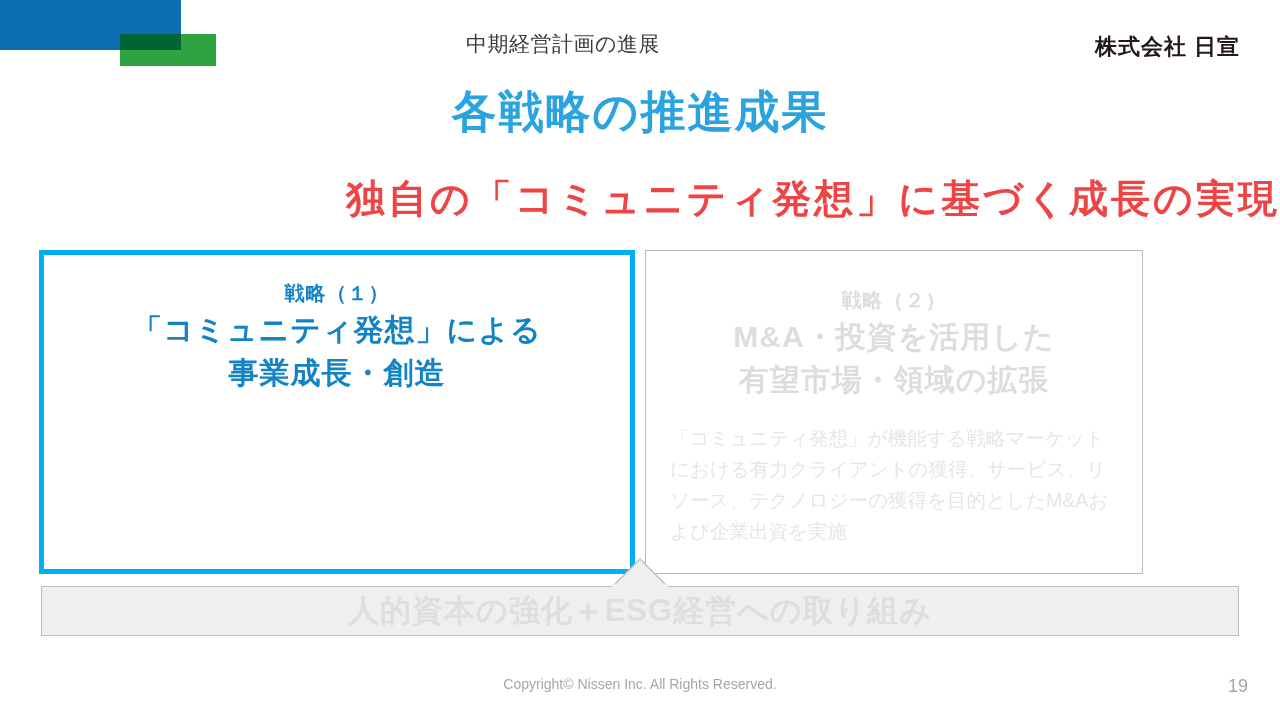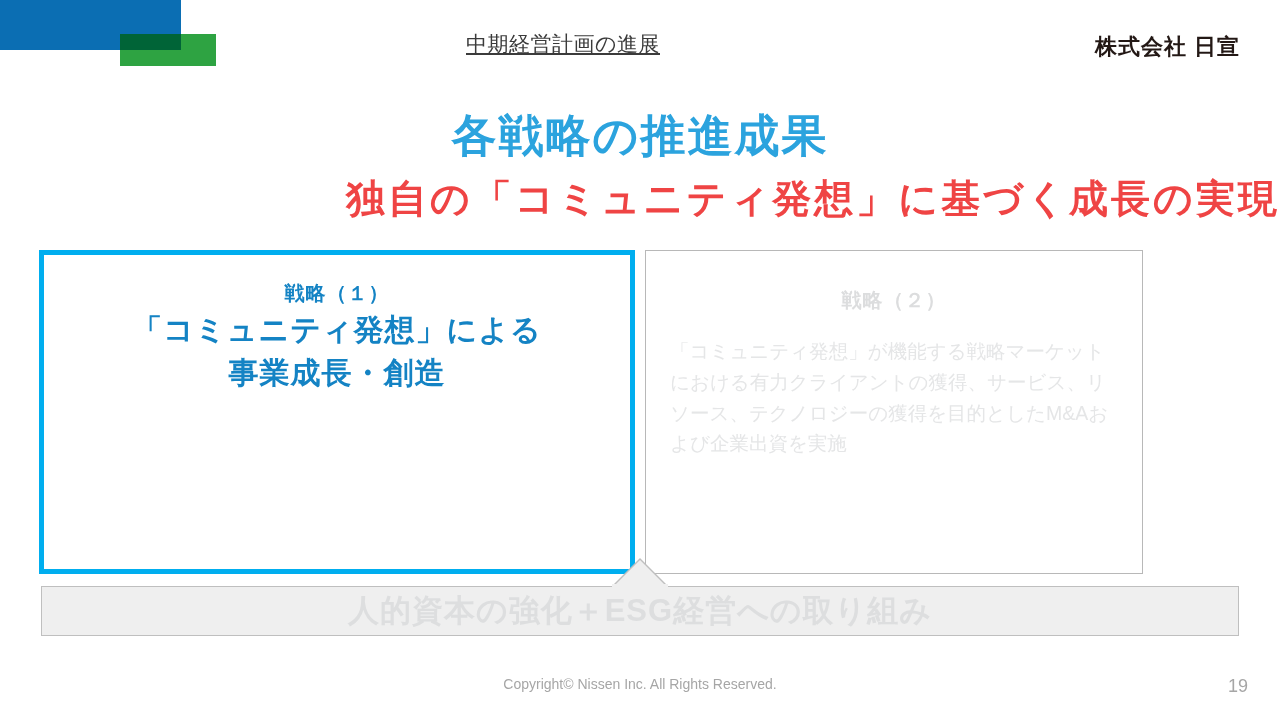--- a/index.html
+++ b/index.html
@@ -29,33 +29,32 @@
     background: #006437;
   }
 
   
   .header-title {
     position: absolute; left: 0; top: 30px; width: 1126px;
     text-align: center;
     font-size: 21px;
     color: #3B3B3B;
     letter-spacing: .5px;
-    text-decoration: underline;
   }
   .brand {
     position: absolute; right: 40px; top: 32px;
     font-size: 22px;
     font-weight: bold;
     color: #231815;
     letter-spacing: 1px;
   }
 
   
   .slide-title {
-    position: absolute; left: 0; top: 106px; width: 1280px;
+    position: absolute; left: 0; top: 82px; width: 1280px;
     text-align: center;
     font-size: 45px;
     font-weight: bold;
     color: #2BA3DE;
     letter-spacing: 2px;
   }
   .slide-subtitle {
     position: absolute; left: 0; top: 172px; width: 1280px;
     text-align: right;
     font-size: 39px;
@@ -188,20 +187,24 @@
 <div class="card card-left">
   <div class="eyebrow">戦略（１）</div>
   <div class="card-heading">
     <div>「コミュニティ発想」による</div>
     <div>事業成長・創造</div>
   </div>
 </div>
 
 <div class="card card-right">
   <div class="eyebrow">戦略（２）</div>
+  <div class="card-heading">
+    <div>M&amp;A・投資を活用した</div>
+    <div>有望市場・領域の拡張</div>
+  </div>
   <div class="card-body">「コミュニティ発想」が機能する戦略マーケットにおける有力クライアントの獲得、サービス、リソース、テクノロジーの獲得を目的としたM&amp;Aおよび企業出資を実施</div>
 </div>
 
 <div class="banner-notch-border"></div>
 <div class="banner-notch"></div>
 <div class="banner"></div>
 <div class="notch-mask"></div>
 <div class="banner-label">人的資本の強化＋ESG経営への取り組み</div>
 
 <div class="footer-copy">Copyright© Nissen Inc. All Rights Reserved.</div>

